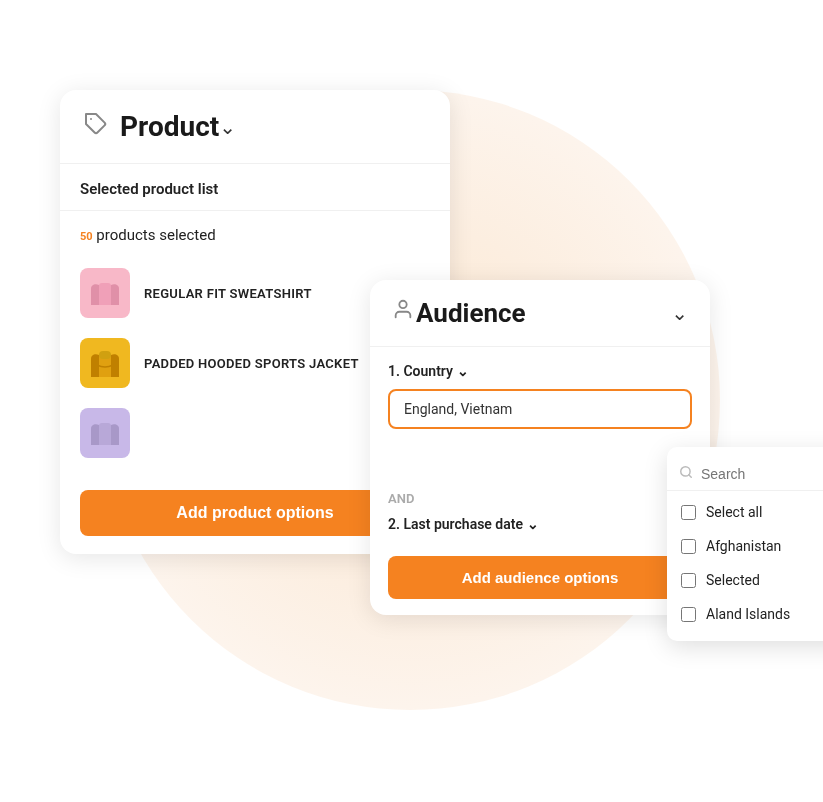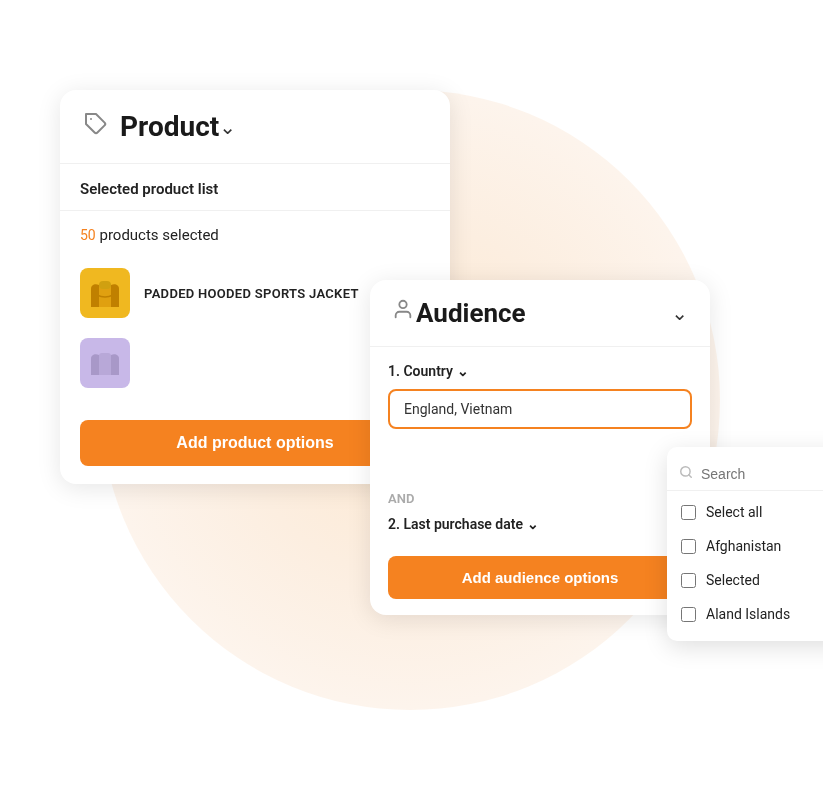--- a/index.html
+++ b/index.html
@@ -72,22 +72,22 @@
       color: #222;
       border-bottom: 1px solid #f0f0f0;
     }
 
     .products-count {
       padding: 14px 20px 10px 20px;
     }
 
     .count-highlight {
       color: #f58220;
-      font-weight: 400;
-      font-size: 14px;
+      font-weight: 700;
+      font-size: 11px;
     }
 
     .count-text {
       color: #222;
       font-size: 15px;
     }
 
     .product-list {
       padding: 4px 0;
       max-height: 240px;
@@ -320,20 +320,31 @@
     <span class="chevron-sym">⌄</span>
   </div>
   <div class="card-body">
     <div class="selected-list-header">Selected product list</div>
     <div class="products-count">
       <span class="count-highlight">50</span><span class="count-text"> products selected</span>
     </div>
     <div class="product-list">
 
 
+      <div class="product-item">
+        <div class="product-thumb" style="background:#f8b8c8;">
+          <svg width="36" height="36" viewBox="0 0 36 36" fill="none">
+            <rect x="4" y="10" width="28" height="20" rx="4" fill="#f0a0b8"></rect>
+            <path d="M4 14 C4 10 8 8 12 10 L12 30 L4 30 Z" fill="#e090a8"></path>
+            <path d="M32 14 C32 10 28 8 24 10 L24 30 L32 30 Z" fill="#e090a8"></path>
+            <rect x="12" y="8" width="12" height="6" rx="3" fill="#f0a0b8"></rect>
+          </svg>
+        </div>
+        <span class="product-name">REGULAR FIT SWEATSHIRT</span>
+      </div>
 
       <div class="product-item">
         <div class="product-thumb" style="background:#f0b820;">
           <svg width="36" height="36" viewBox="0 0 36 36" fill="none">
             <rect x="4" y="10" width="28" height="22" rx="4" fill="#e0a010"></rect>
             <path d="M4 14 C4 10 8 8 12 10 L12 32 L4 32 Z" fill="#c08000"></path>
             <path d="M32 14 C32 10 28 8 24 10 L24 32 L32 32 Z" fill="#c08000"></path>
             <rect x="12" y="6" width="12" height="8" rx="4" fill="#d0a010"></rect>
             <path d="M10 20 Q18 24 26 20" stroke="#c08000" stroke-width="1.5" fill="none"></path>
           </svg>

